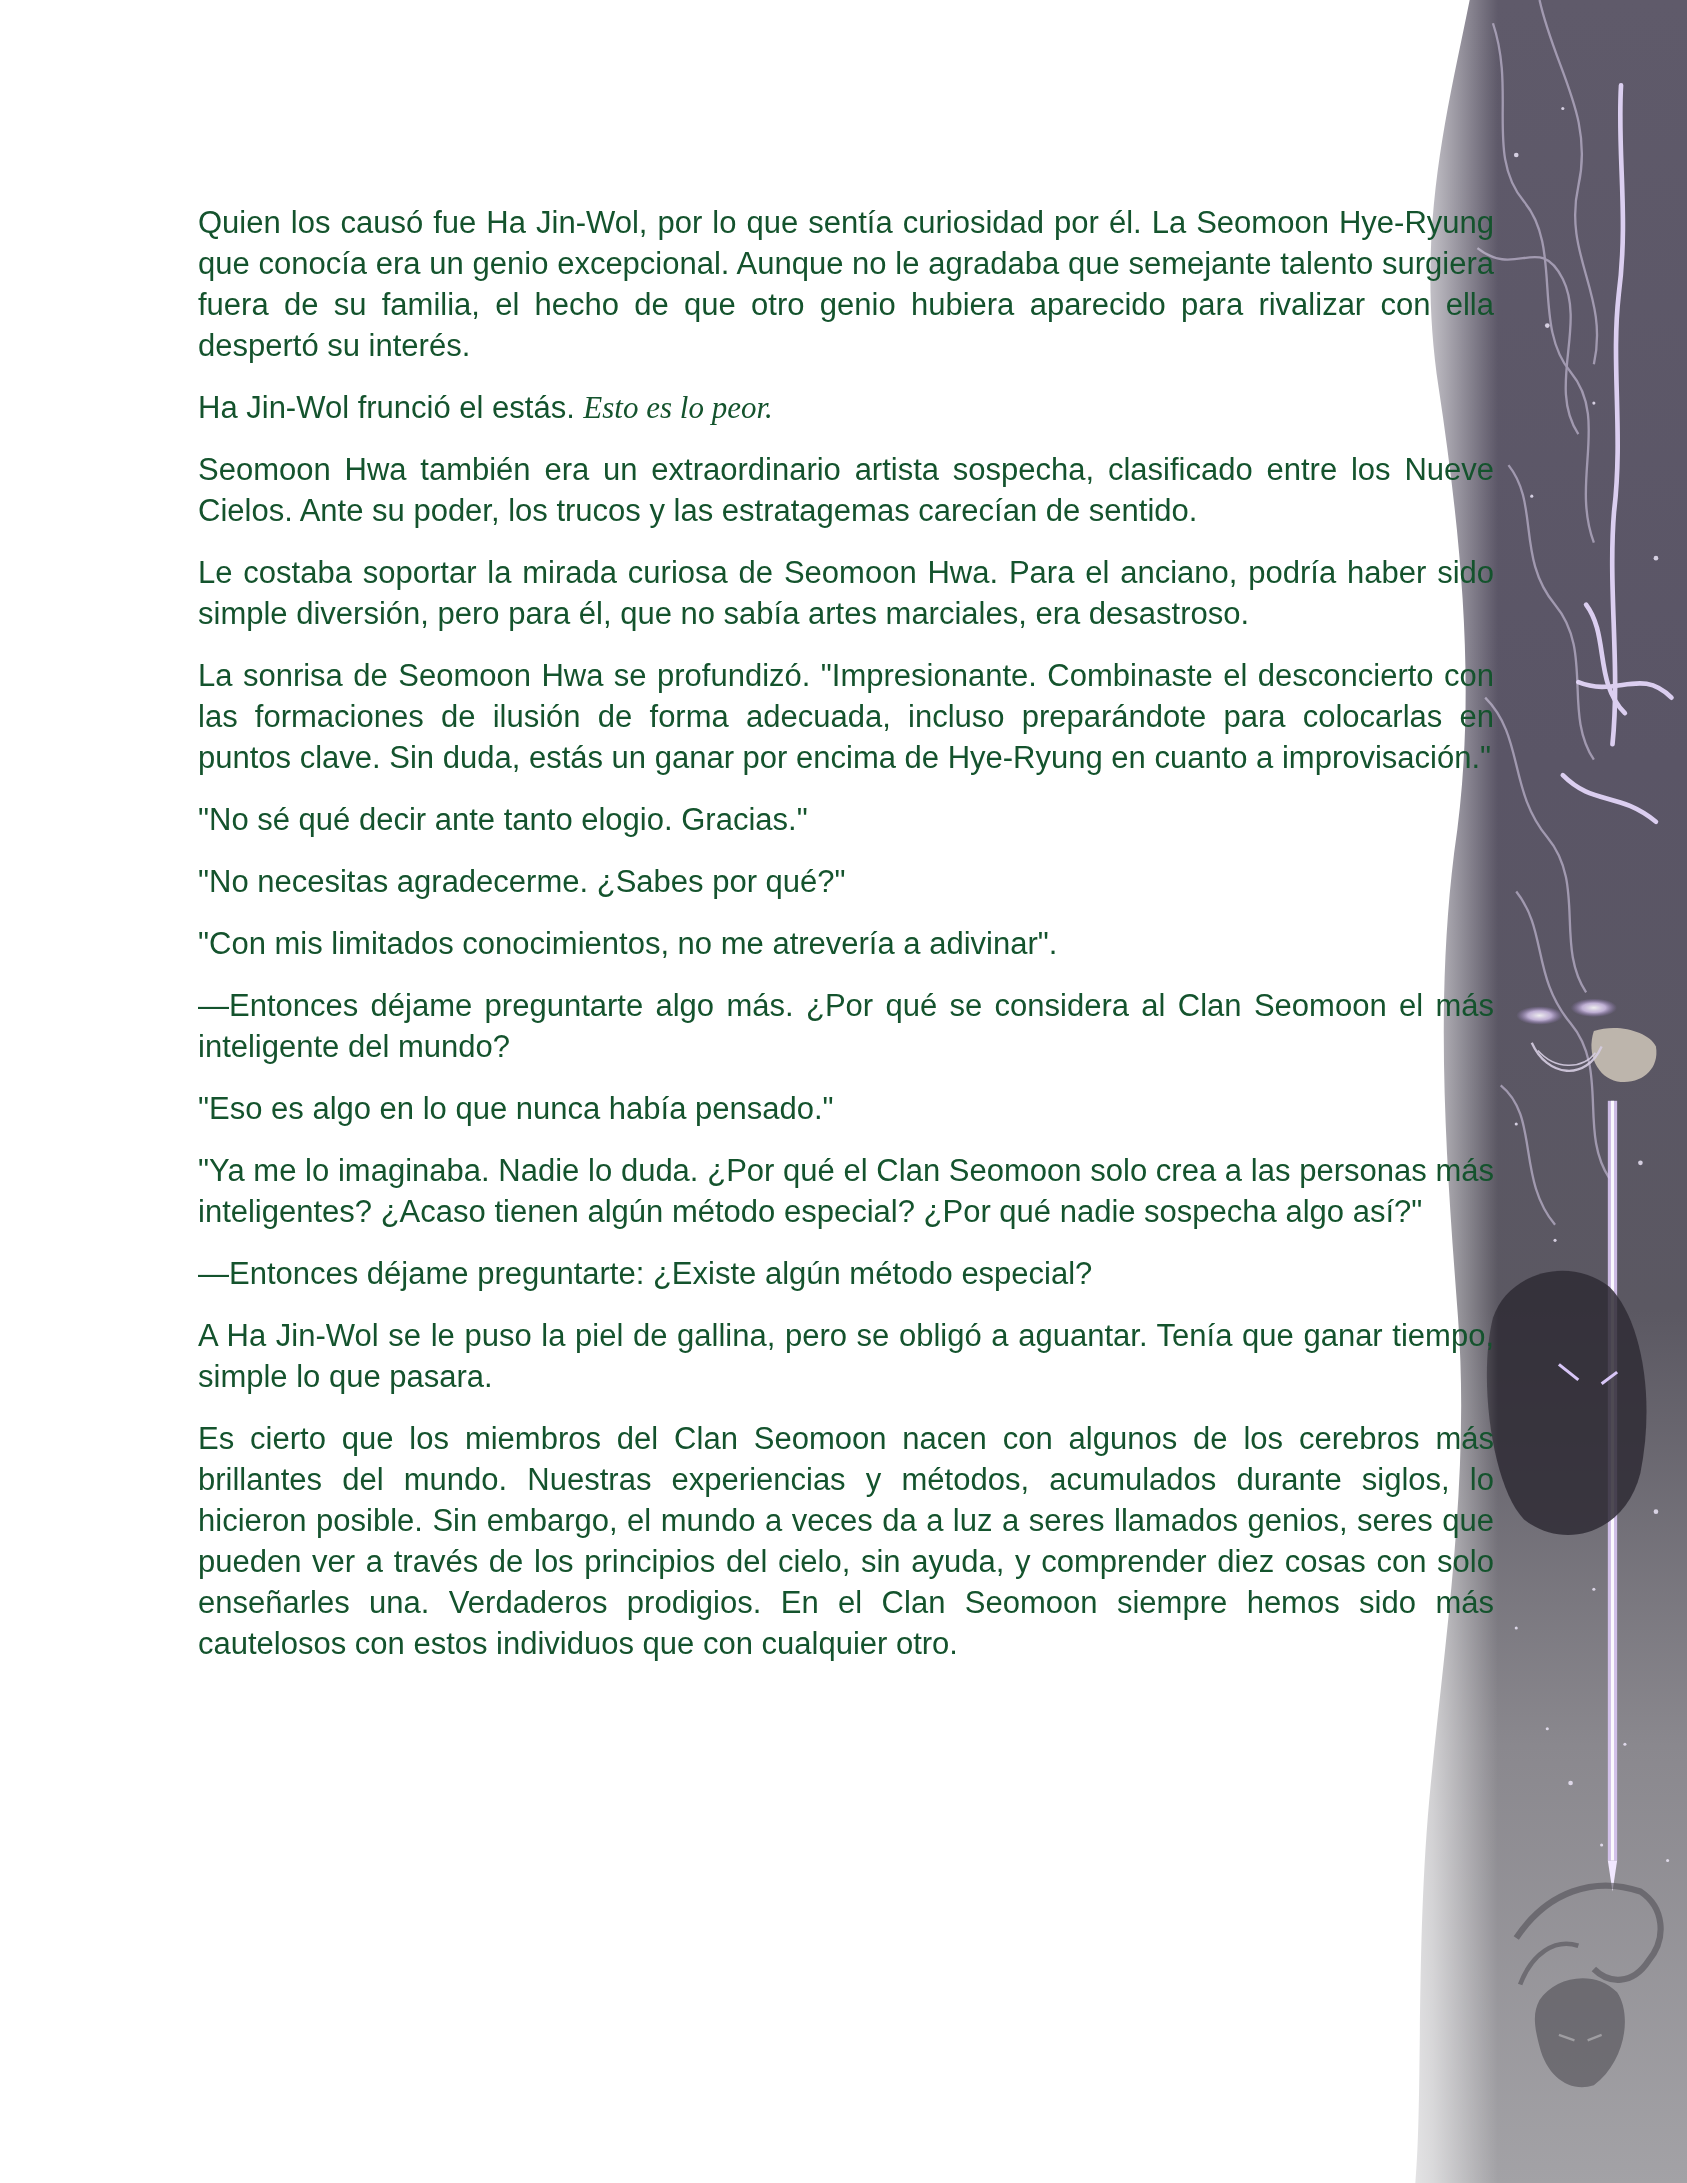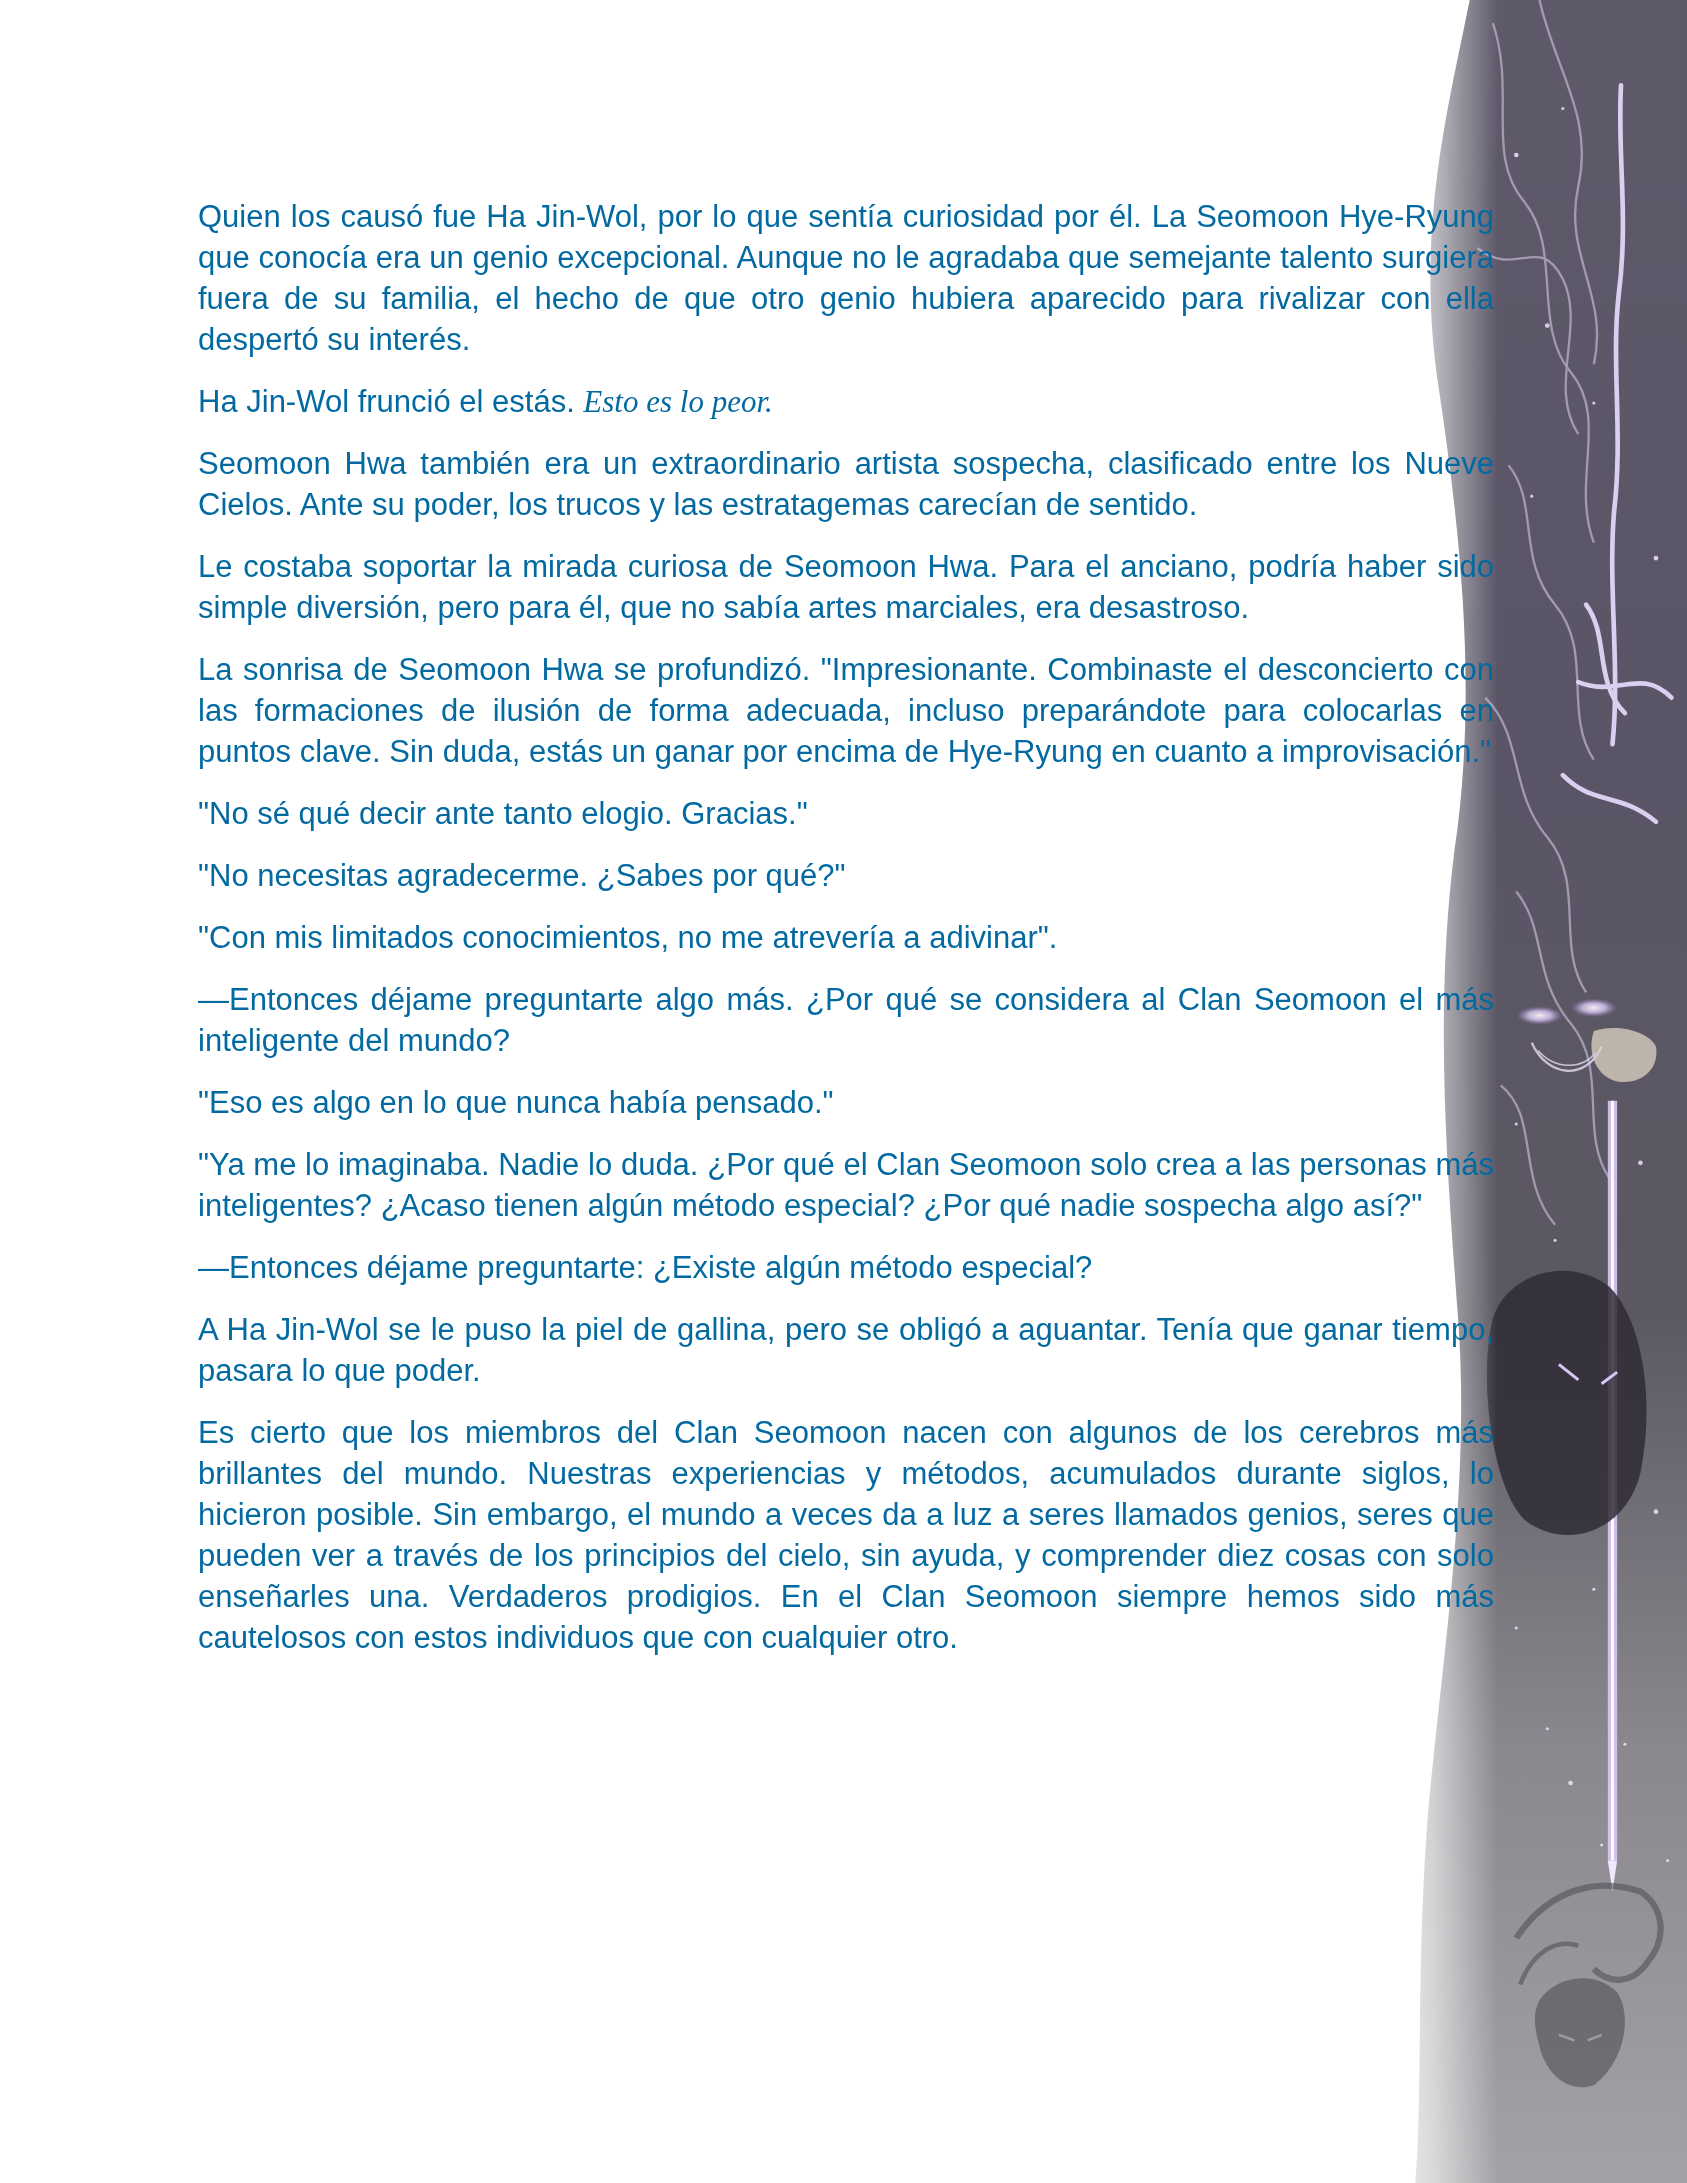--- a/index.html
+++ b/index.html
@@ -23,24 +23,24 @@
     z-index: 0;
   }
   .art svg {
     width: 100%;
     height: 100%;
     display: block;
   }
   .page {
     position: absolute;
     left: 198px;
-    top: 196px;
+    top: 202px;
     width: 1296px;
     z-index: 1;
-    color: #0369a1;
+    color: #14532d;
     font-size: 31px;
     line-height: 41px;
   }
   .page p {
     margin: 0 0 21px 0;
     text-align: justify;
     text-justify: inter-word;
   }
   .page em {
     font-style: italic;
@@ -146,16 +146,16 @@
   <p>Seomoon Hwa también era un extraordinario artista sospecha, clasificado entre los Nueve Cielos. Ante su poder, los trucos y las estratagemas carecían de sentido.</p>
   <p>Le costaba soportar la mirada curiosa de Seomoon Hwa. Para el anciano, podría haber sido simple diversión, pero para él, que no sabía artes marciales, era desastroso.</p>
   <p>La sonrisa de Seomoon Hwa se profundizó. "Impresionante. Combinaste el desconcierto con las formaciones de ilusión de forma adecuada, incluso preparándote para colocarlas en puntos clave. Sin duda, estás un ganar por encima de Hye-Ryung en cuanto a improvisación."</p>
   <p>"No sé qué decir ante tanto elogio. Gracias."</p>
   <p>"No necesitas agradecerme. ¿Sabes por qué?"</p>
   <p>"Con mis limitados conocimientos, no me atrevería a adivinar".</p>
   <p>—Entonces déjame preguntarte algo más. ¿Por qué se considera al Clan Seomoon el más inteligente del mundo?</p>
   <p>"Eso es algo en lo que nunca había pensado."</p>
   <p>"Ya me lo imaginaba. Nadie lo duda. ¿Por qué el Clan Seomoon solo crea a las personas más inteligentes? ¿Acaso tienen algún método especial? ¿Por qué nadie sospecha algo así?"</p>
   <p>—Entonces déjame preguntarte: ¿Existe algún método especial?</p>
-  <p>A Ha Jin-Wol se le puso la piel de gallina, pero se obligó a aguantar. Tenía que ganar tiempo, pasara lo que poder.</p>
+  <p>A Ha Jin-Wol se le puso la piel de gallina, pero se obligó a aguantar. Tenía que ganar tiempo, simple lo que pasara.</p>
   <p>Es cierto que los miembros del Clan Seomoon nacen con algunos de los cerebros más brillantes del mundo. Nuestras experiencias y métodos, acumulados durante siglos, lo hicieron posible. Sin embargo, el mundo a veces da a luz a seres llamados genios, seres que pueden ver a través de los principios del cielo, sin ayuda, y comprender diez cosas con solo enseñarles una. Verdaderos prodigios. En el Clan Seomoon siempre hemos sido más cautelosos con estos individuos que con cualquier otro.</p>
 </div>
 
 
 </body></html>

